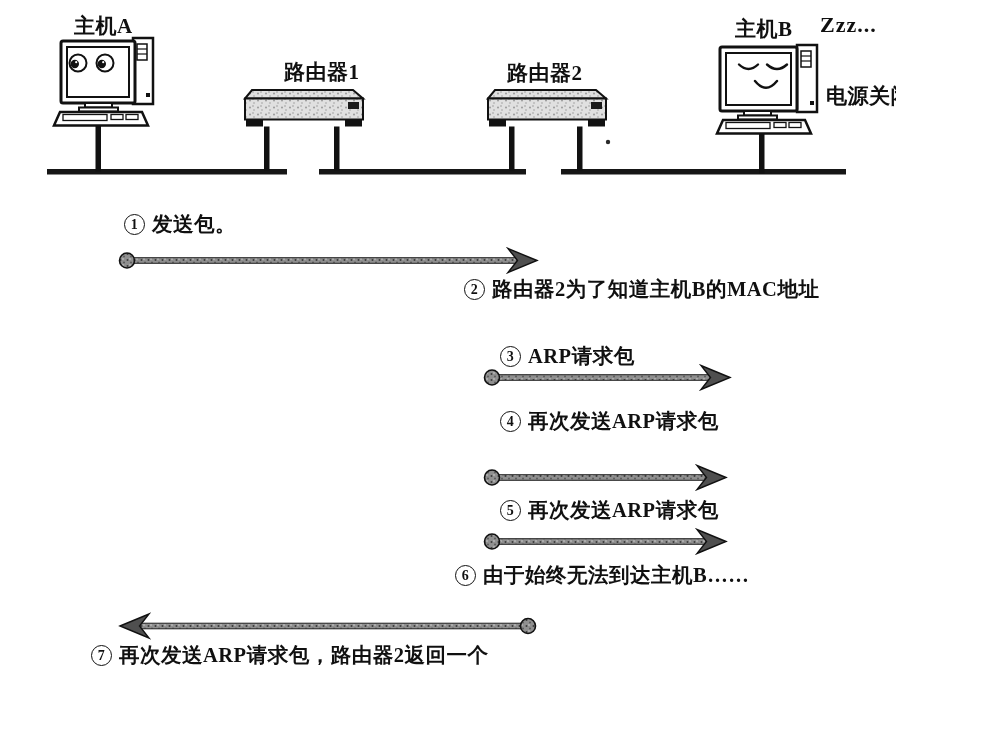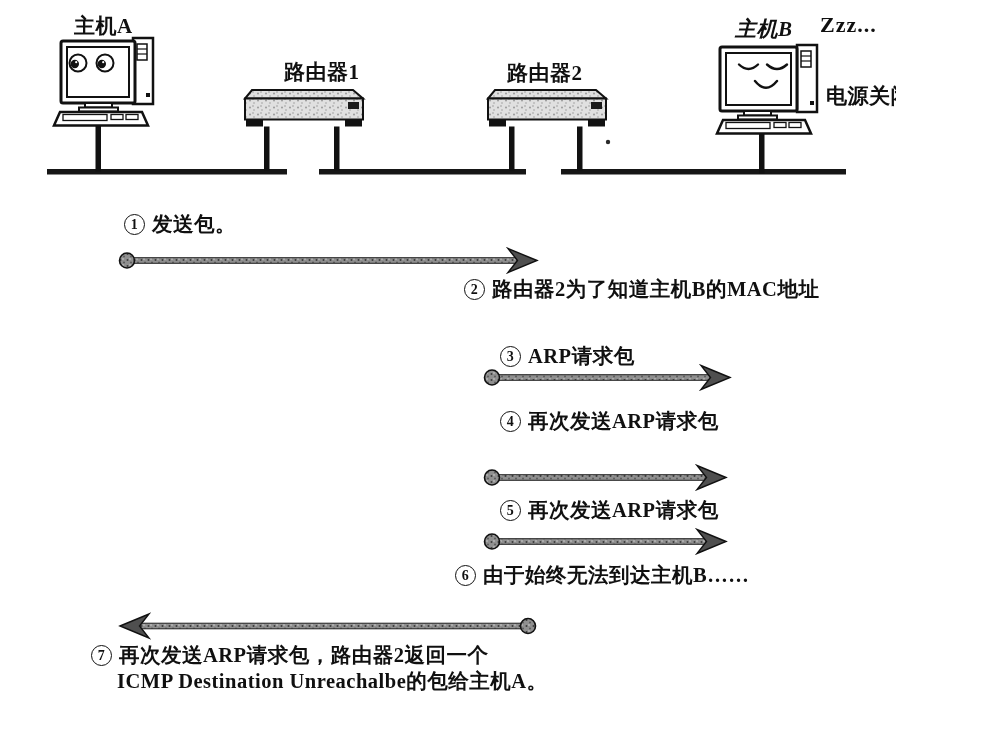--- a/index.html
+++ b/index.html
@@ -151,21 +151,21 @@
       <polygon points="120,626 149,614 139.5,626 149,638" fill="#4f4f4f" stroke="#111" stroke-width="1.4"></polygon>
     </g>
 
     <circle cx="608" cy="142" r="2.2" fill="#2a2a2a"></circle>
     <circle cx="923" cy="271" r="1.8" fill="#2a2a2a"></circle>
   </svg>
 
   <div class="lbl" style="left:74px;top:14px;">主机A</div>
   <div class="lbl" style="left:253px;top:60px;margin-left:31px;">路由器1</div>
   <div class="lbl" style="left:507px;top:61px;">路由器2</div>
-  <div class="lbl" style="left:735px;top:17px;font-style:italic;">主机B</div>
+  <div class="lbl" style="left:735px;top:17px;">主机B</div>
   <div class="lbl zzz" style="left:820px;top:12px;">Zzz...</div>
   <div class="lbl" style="left:826px;top:84px;">电源关闭</div>
 
   <div class="step" style="left:124px;top:212px;">
     <span class="circled">1</span>
     <span>发送包。</span>
   </div>
 
   <div class="step" style="left:464px;top:277px;">
     <span class="circled">2</span>
@@ -189,15 +189,14 @@
 
   <div class="step" style="left:455px;top:563px;">
     <span class="circled">6</span>
     <span>由于始终无法到达主机B……</span>
   </div>
 
   <div class="step" style="left:91px;top:643px;">
     <span class="circled">7</span>
     <span>再次发送ARP请求包，路由器2返回一个</span>
   </div>
-  <div class="cont" style="left:117px;top:669px;">ICMP Destination Unreachalbe的包给主机A。</div>
 
 </div>
 
 </body></html>

